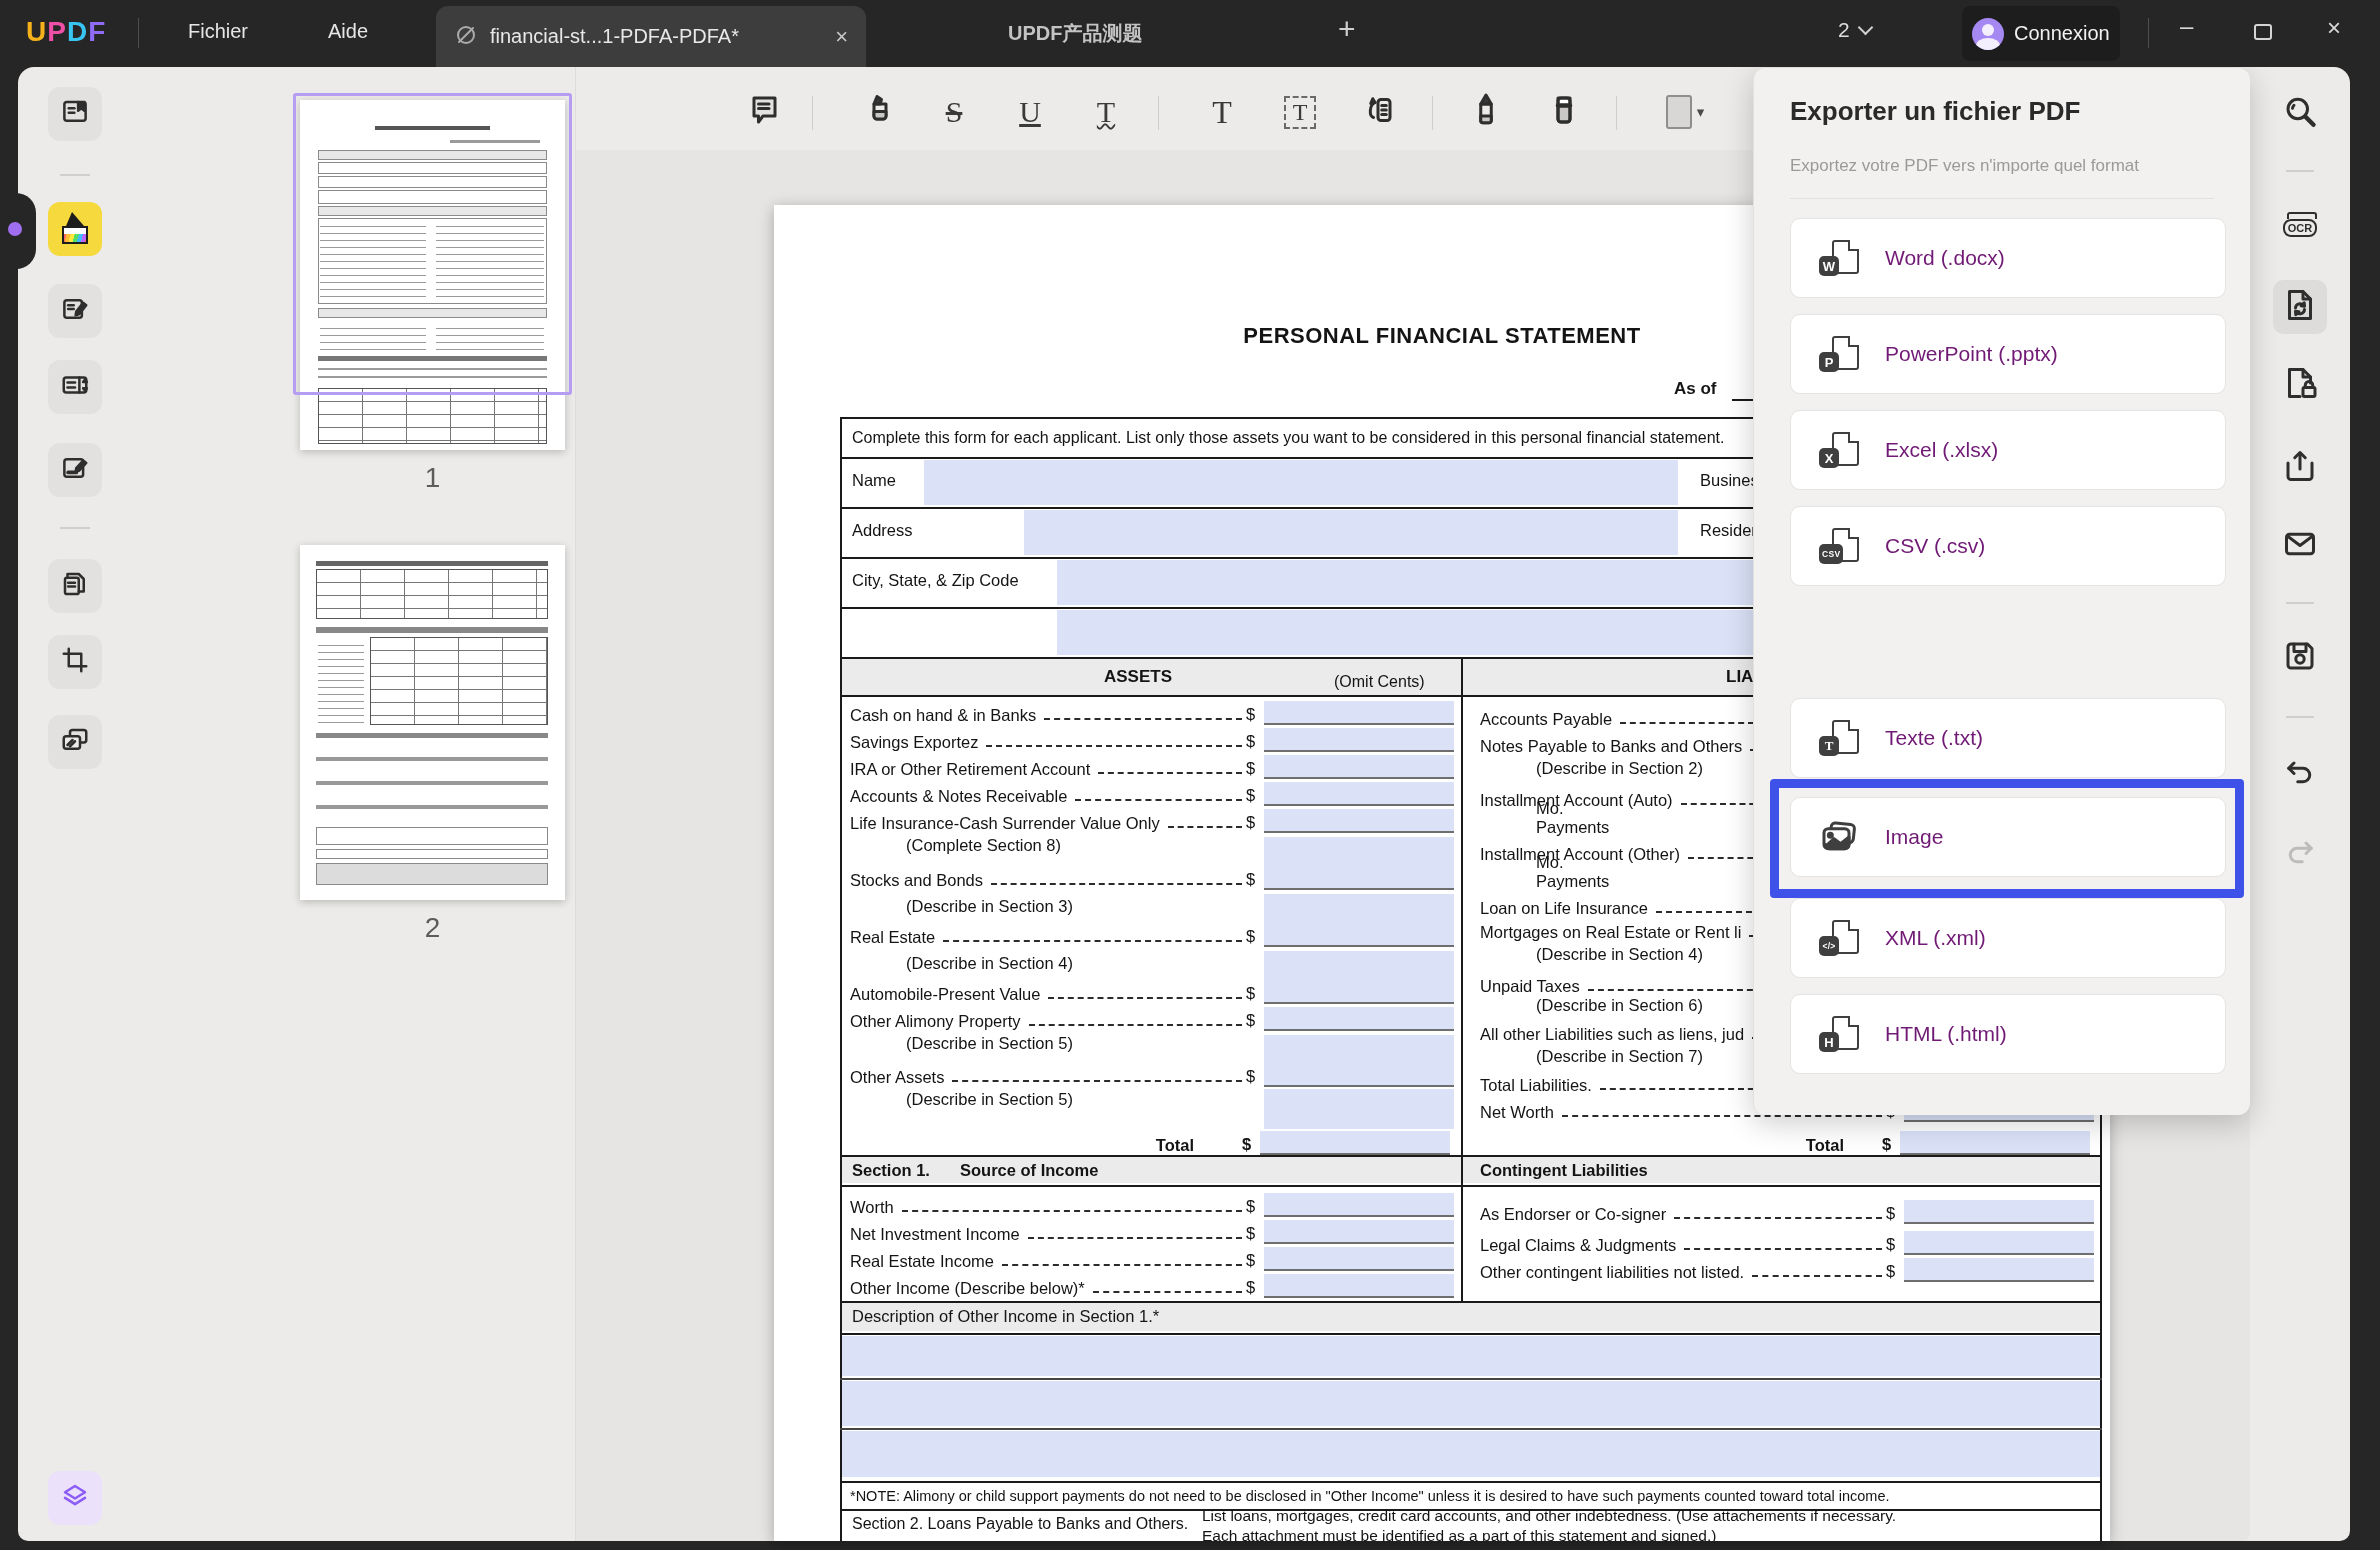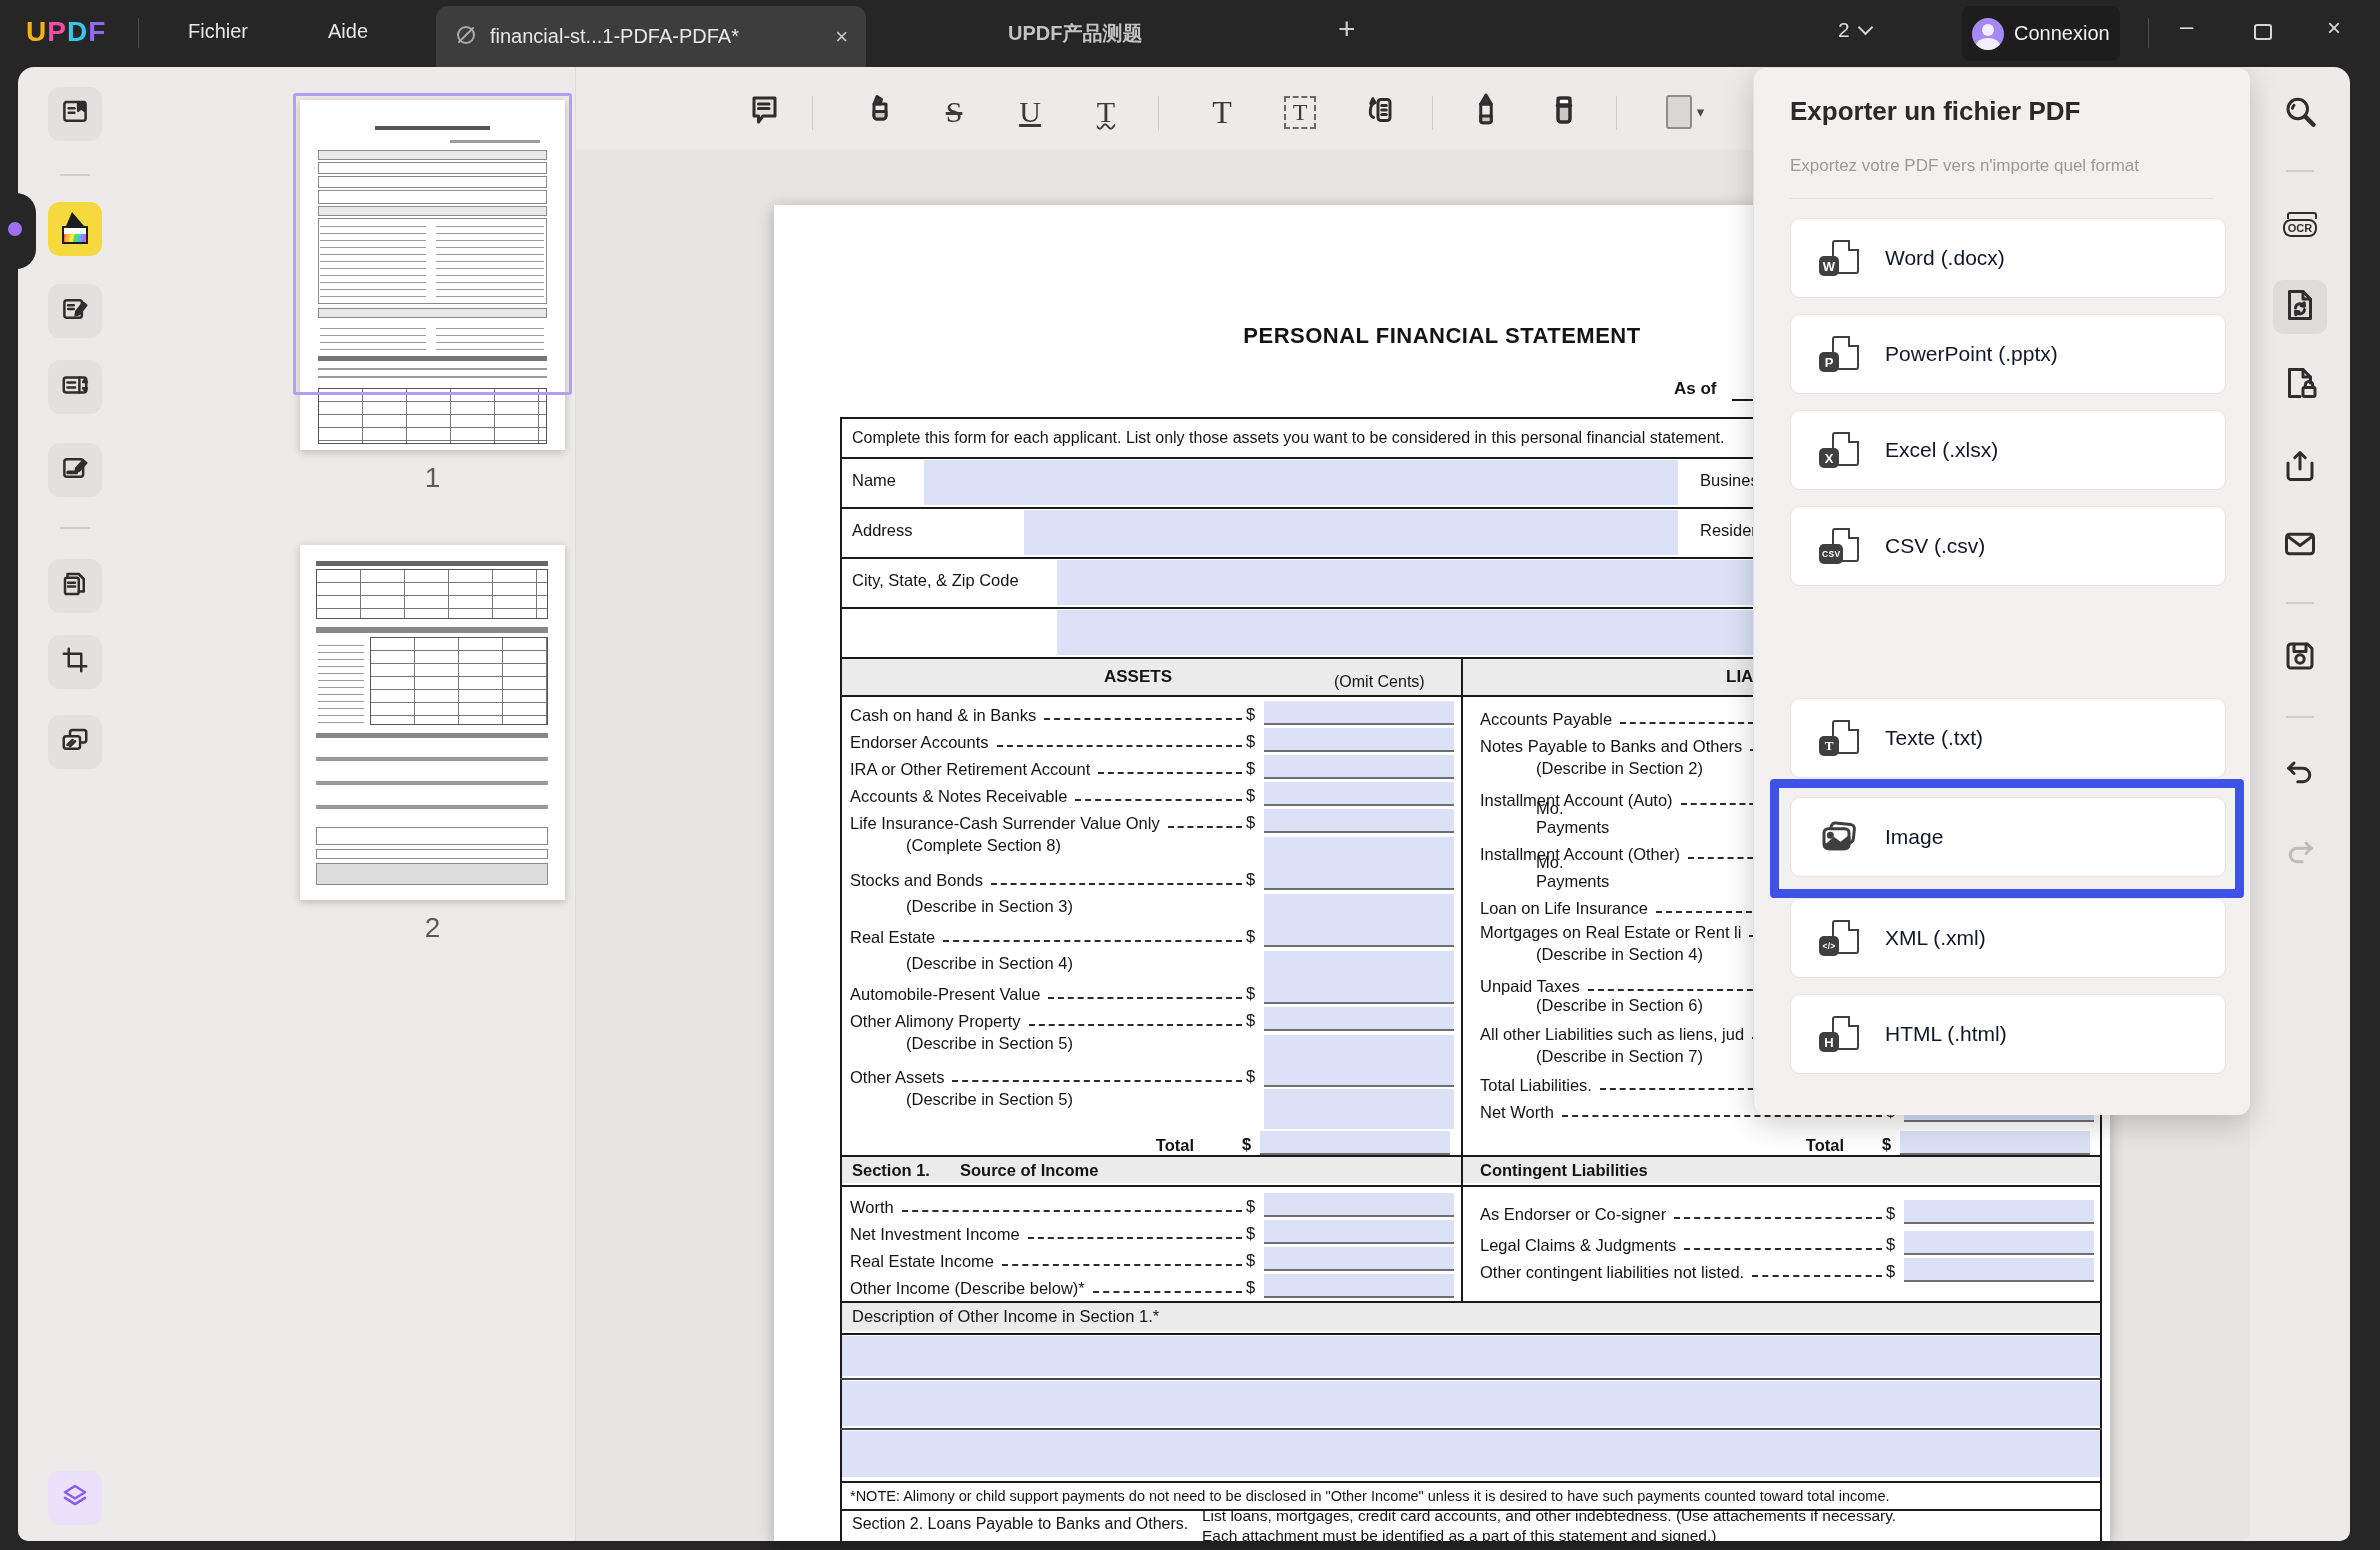--- a/index.html
+++ b/index.html
@@ -101,21 +101,21 @@
   .s2text { position:absolute; left:428px; top:1301px; font-size:15.5px; line-height:20px; width:880px; }
 
   
   .panel { position:absolute; left:1753px; top:68px; width:497px; height:1047px; background:#f2f1ef;
     border-radius:12px; box-shadow:0 8px 30px rgba(0,0,0,.20); border-left:1px solid #e2e1df; z-index:10; }
   .panel-title { position:absolute; left:1790px; top:96px; font-size:26px; font-weight:bold; color:#2a2a2a; z-index:11; }
   .panel-sub { position:absolute; left:1790px; top:156px; font-size:17px; color:#9a9a98; z-index:11; }
   .panel-div { position:absolute; left:1790px; top:198px; width:424px; height:1px; background:#e1e0de; z-index:11; }
   .card { position:absolute; left:1790px; width:436px; height:80px; background:#fff; border:1px solid #e4e3e1;
     border-radius:10px; display:flex; align-items:center; padding-left:28px; z-index:12; }
-  .card-label { font-size:21px; color:#0f172a; margin-left:26px; }
+  .card-label { font-size:21px; color:#701a75; margin-left:26px; }
   .fmt { position:relative; width:40px; height:40px; }
   .fmt-doc { position:absolute; right:0; top:2px; width:27px; height:34px; border:2.5px solid #3f3f3f; border-radius:3px; background:#fff; }
   .fmt-doc:after { content:""; position:absolute; right:-2px; top:-2px; width:9px; height:9px; background:#fff;
     border-left:2.5px solid #3f3f3f; border-bottom:2.5px solid #3f3f3f; }
   .fmt-badge { position:absolute; left:0; bottom:2px; min-width:20px; height:20px; background:#3f3f3f; color:#fff;
     border-radius:5px; font-weight:bold; font-size:13px; display:flex; align-items:center; justify-content:center; padding:0 3px; z-index:2; }
   .fmt-badge.small { font-size:8.5px; letter-spacing:.3px; }
   .hl-box { position:absolute; left:1770px; top:779px; width:474px; height:119px; border:9px solid #3e52ea; border-radius:4px; z-index:11; }
 
   
@@ -371,21 +371,21 @@
     <div class="hline" style="top:490px"></div>
     <div class="colsep" style="top:452px;height:498px"></div>
 
     <div class="pr" style="left:76px;top:496px;width:604px">
         <span>Cash on hand &amp; in Banks</span>
         <span class="lead"></span>
         <span class="dol">$</span>
         <span class="bf"></span>
       </div>
     <div class="pr" style="left:76px;top:523px;width:604px">
-        <span>Endorser Accounts</span>
+        <span>Savings Exportez</span>
         <span class="lead"></span>
         <span class="dol">$</span>
         <span class="bf"></span>
       </div>
     <div class="pr" style="left:76px;top:550px;width:604px">
         <span>IRA or Other Retirement Account</span>
         <span class="lead"></span>
         <span class="dol">$</span>
         <span class="bf"></span>
       </div>

